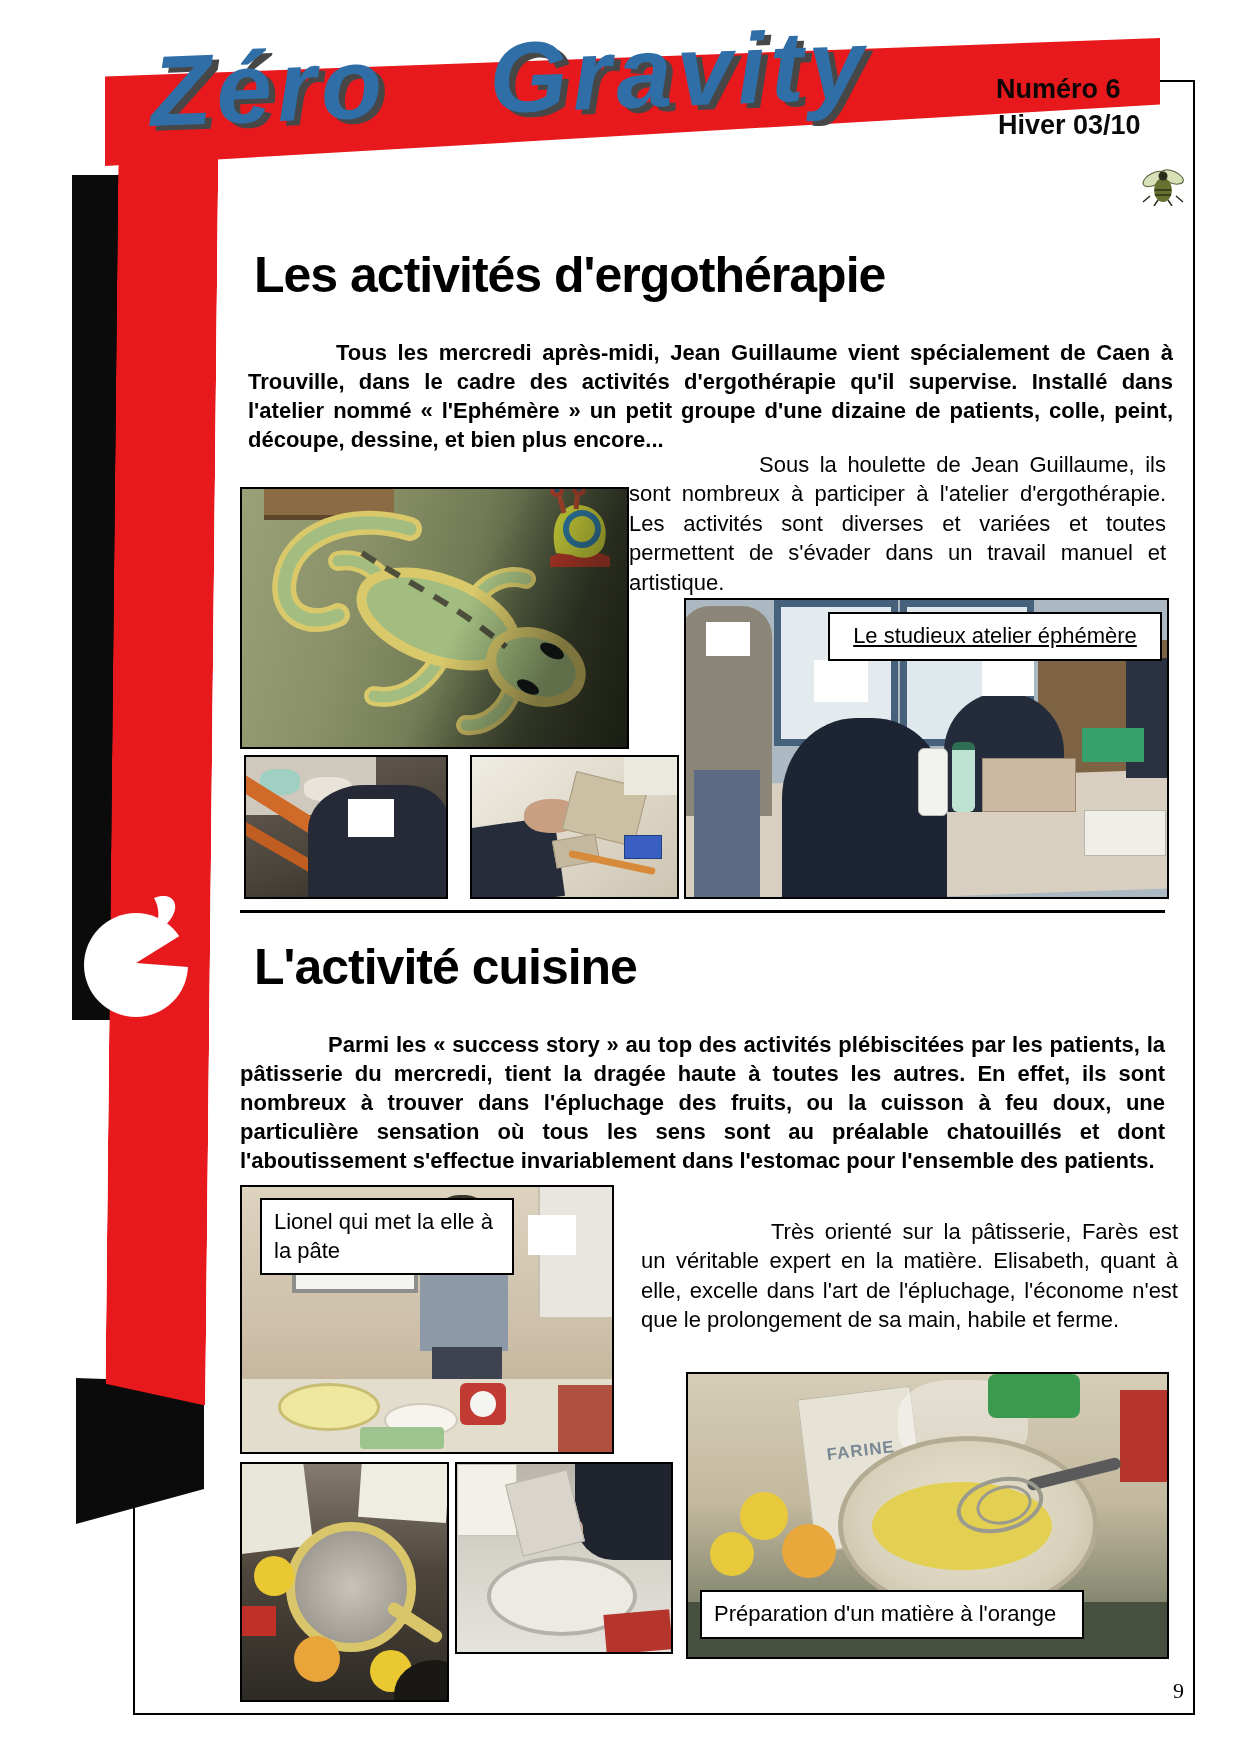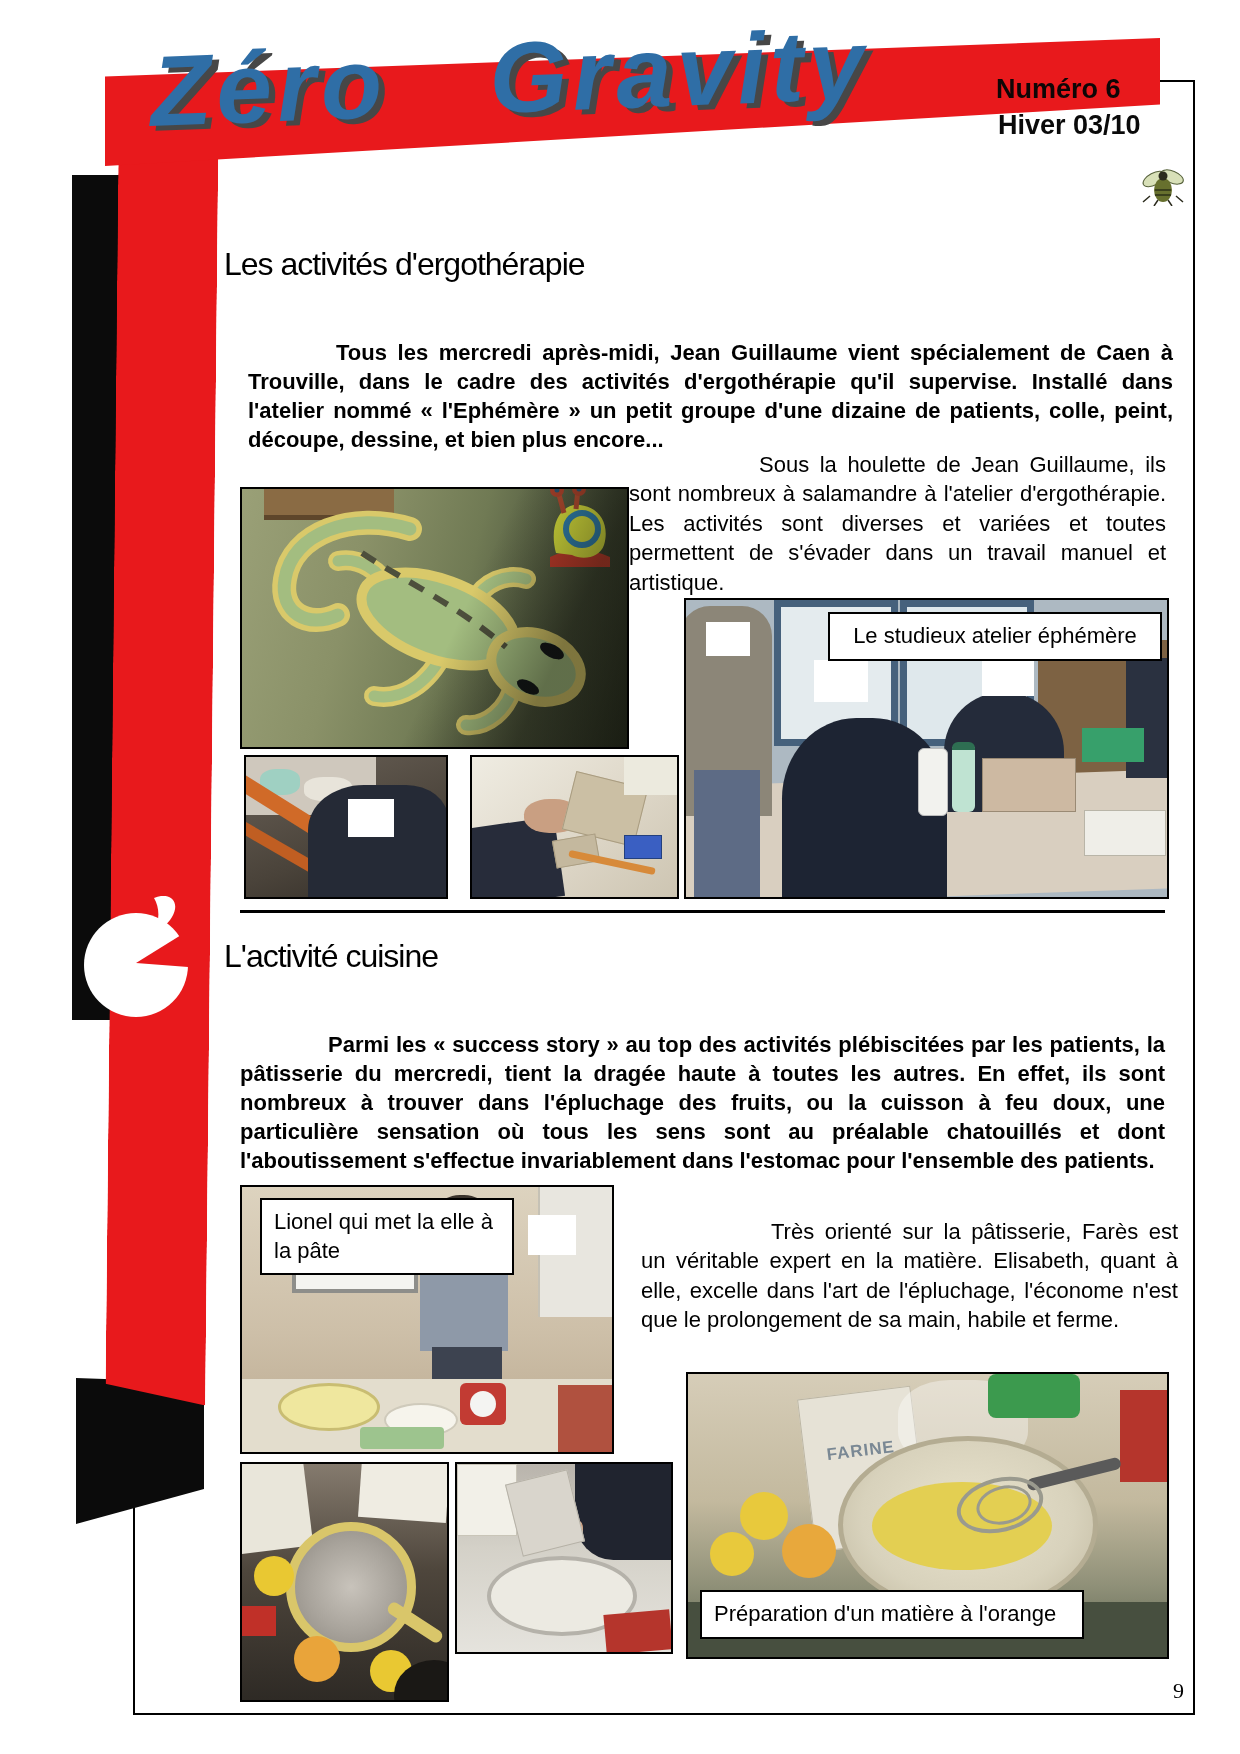--- a/index.html
+++ b/index.html
@@ -18,21 +18,21 @@
   .banner{position:absolute;left:105px;top:38px;width:1055px;height:128px;background:var(--banner-red,#e8191c);
           clip-path:polygon(0 30%,100% 0,100% 52%,0 100%);z-index:5;}
   .masthead-title{position:absolute;left:148px;top:34px;width:980px;z-index:6;
           font-size:100px;font-weight:bold;font-style:italic;letter-spacing:5px;word-spacing:70px;
           color:var(--title-blue,#2f6ea6);transform:rotate(-2.2deg);transform-origin:left top;
           text-shadow:6px 5px 0 #474747;white-space:nowrap;}
   .issue-no{position:absolute;left:996px;top:74px;font-size:27px;font-weight:bold;color:#0e0606;z-index:7;white-space:nowrap;}
   .issue-season{position:absolute;left:998px;top:110px;font-size:27px;font-weight:bold;color:#0a0a0a;z-index:7;white-space:nowrap;}
   .fly{position:absolute;left:1140px;top:166px;width:46px;height:40px;z-index:7;}
   
-  .h1{position:absolute;left:224px;font-size:32px;font-weight:normal;letter-spacing:-1px;z-index:10;white-space:nowrap;}
+  .h1{position:absolute;left:254px;font-size:50px;font-weight:bold;letter-spacing:-1px;z-index:10;white-space:nowrap;}
   .lead{position:absolute;left:240px;width:925px;font-size:22px;font-weight:bold;line-height:1.32;
         text-align:justify;text-indent:88px;z-index:10;}
   .coltext{position:absolute;left:629px;width:537px;font-size:22px;line-height:1.34;
         text-align:justify;text-indent:130px;z-index:10;}
   .separator{position:absolute;left:240px;top:910px;width:925px;height:3px;background:#000;z-index:10;}
   .pagenum{position:absolute;left:1150px;top:1678px;width:34px;text-align:right;font-family:"Liberation Serif",serif;
         font-size:22px;z-index:10;}
   
   .ph{position:absolute;border:2px solid #000;overflow:hidden;z-index:9;}
   .s{position:absolute;}
@@ -74,21 +74,21 @@
       <ellipse cx="32" cy="11" rx="12" ry="6" fill="#d8e0b8" stroke="#55603a" transform="rotate(22 32 11)"></ellipse>
       <ellipse cx="23" cy="24" rx="9" ry="12" fill="#67702e"></ellipse>
       <path d="M15 24 h16 M15 29 h16" stroke="#3a401c" stroke-width="2"></path>
       <circle cx="23" cy="10" r="4.5" fill="#2c2c1e"></circle>
       <path d="M10 30 l-7 6 M18 34 l-4 6 M28 34 l4 6 M36 30 l7 6" stroke="#2c2c1e" stroke-width="1.5"></path>
     </svg>
   </div>
 
   <div class="h1" style="top:246px;">Les activités d'ergothérapie</div>
   <p class="lead" style="top:330px;margin:8px;">Tous les mercredi après-midi, Jean Guillaume vient spécialement de Caen à Trouville, dans le cadre des activités d'ergothérapie qu'il supervise. Installé dans l'atelier nommé « l'Ephémère » un petit groupe d'une dizaine de patients, colle, peint, découpe, dessine, et bien plus encore...</p>
-  <p class="coltext" style="top:450px;margin:0;">Sous la houlette de Jean Guillaume, ils sont nombreux à salamandre à l'atelier d'ergothérapie. Les activités sont diverses et variées et toutes permettent de s'évader dans un travail manuel et artistique.</p>
+  <p class="coltext" style="top:450px;margin:0;">Sous la houlette de Jean Guillaume, ils sont nombreux à participer à l'atelier d'ergothérapie. Les activités sont diverses et variées et toutes permettent de s'évader dans un travail manuel et artistique.</p>
 
   <div class="ph" style="left:240px;top:487px;width:385px;height:258px;
        background:linear-gradient(105deg,#9aa077 0%,#8a9168 30%,#707a54 55%,#3f4733 82%,#23291c 100%);">
     <div class="s" style="left:22px;top:0;width:130px;height:26px;background:#8a6b44;border-bottom:5px solid #5e462b;"></div>
     <div class="s" style="left:300px;top:-6px;width:74px;height:86px;">
       <svg width="74" height="86" viewBox="0 0 74 86">
         <path d="M8 74 Q37 60 68 74 L68 84 L8 84 Z" fill="#c23a2a"></path>
         <path d="M14 70 C6 40 20 20 38 22 C58 24 68 42 62 62 C58 74 42 78 30 72 Z" fill="#d8e03c"></path>
         <circle cx="40" cy="46" r="16" fill="none" stroke="#2e7fae" stroke-width="6"></circle>
         <line x1="22" y1="30" x2="16" y2="8" stroke="#b0492e" stroke-width="5"></line>
@@ -134,21 +134,21 @@
     <div class="s" style="left:128px;top:60px;width:54px;height:42px;background:#fff;"></div>
     <div class="s" style="left:258px;top:92px;width:120px;height:120px;background:#242b3a;border-radius:50% 50% 0 0;"></div>
     <div class="privacy" style="left:296px;top:56px;width:52px;height:40px;"></div>
     <div class="s" style="left:440px;top:58px;width:41px;height:120px;background:#2a3140;"></div>
     <div class="s" style="left:232px;top:148px;width:28px;height:66px;background:#f2f2ee;border-radius:6px;border:1px solid #bbb;"></div>
     <div class="s" style="left:266px;top:142px;width:23px;height:62px;background:#bfe3d2;border-radius:6px;border-top:8px solid #2e6e52;"></div>
     <div class="s" style="left:296px;top:158px;width:92px;height:52px;background:#cdb9a2;border:1px solid #9a8a74;"></div>
     <div class="s" style="left:396px;top:128px;width:62px;height:34px;background:#37a06b;"></div>
     <div class="s" style="left:398px;top:210px;width:80px;height:44px;background:#efeee8;border:1px solid #b9b5a8;"></div>
   </div>
-  <div class="cap" style="left:828px;top:612px;width:306px;text-align:center;white-space:nowrap;">Le studieux atelier éphémère</div>
+  <div class="cap" style="left:828px;top:612px;width:306px;text-align:center;white-space:nowrap;text-decoration:underline;">Le studieux atelier éphémère</div>
 
   <div class="ph" style="left:244px;top:755px;width:200px;height:140px;background:linear-gradient(160deg,#6a6157 0%,#4a433a 60%,#2f2a24 100%);">
     <div class="s" style="left:0;top:0;width:130px;height:58px;background:#cfc8bd;"></div>
     <div class="s" style="left:14px;top:12px;width:40px;height:26px;background:#9fd0c2;border-radius:40%;"></div>
     <div class="s" style="left:58px;top:20px;width:48px;height:24px;background:#e8e4da;border-radius:40%;"></div>
     <div class="s" style="left:-24px;top:58px;width:170px;height:16px;background:#d06a28;transform:rotate(32deg);"></div>
     <div class="s" style="left:-16px;top:100px;width:150px;height:12px;background:#c05e22;transform:rotate(30deg);"></div>
     <div class="s" style="left:62px;top:28px;width:140px;height:112px;background:#252a36;border-radius:40% 30% 0 0;"></div>
     <div class="privacy" style="left:102px;top:42px;width:46px;height:38px;"></div>
   </div>

